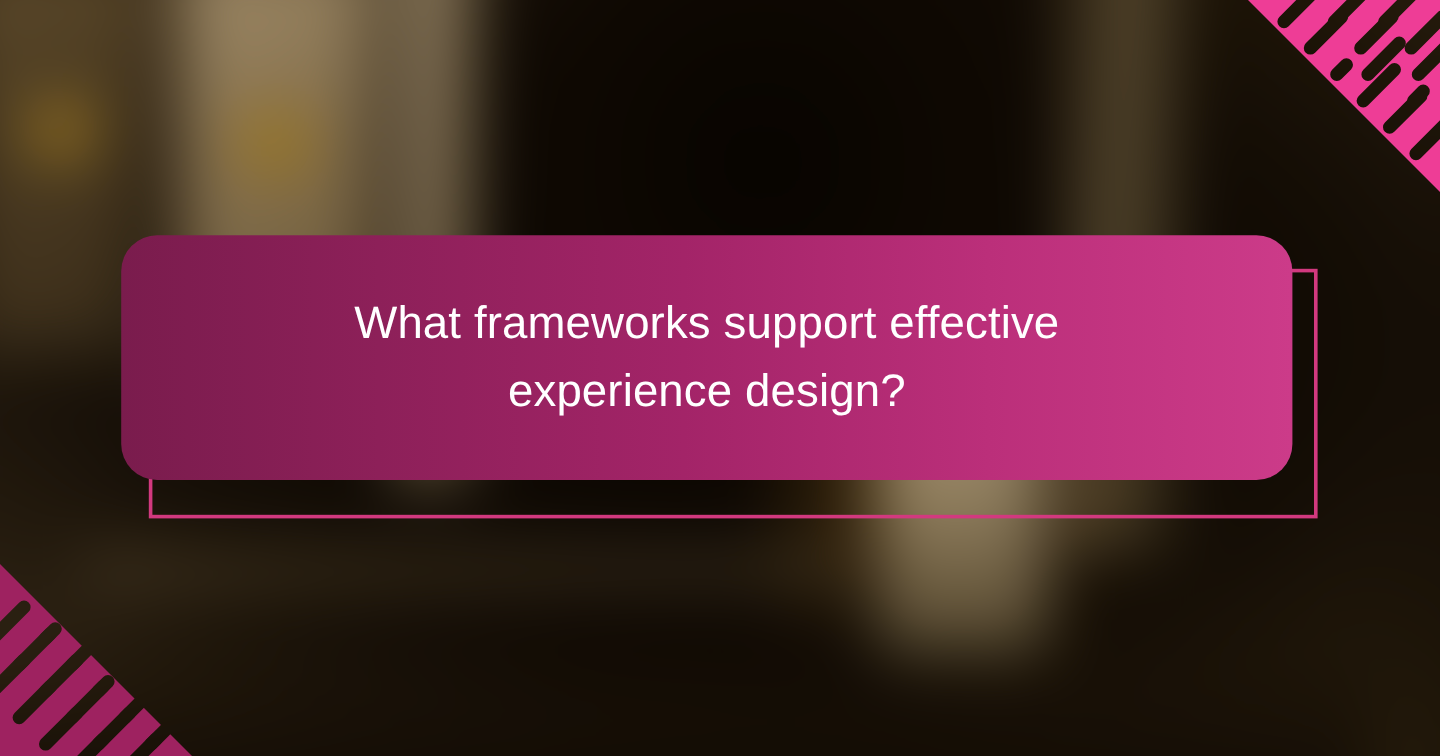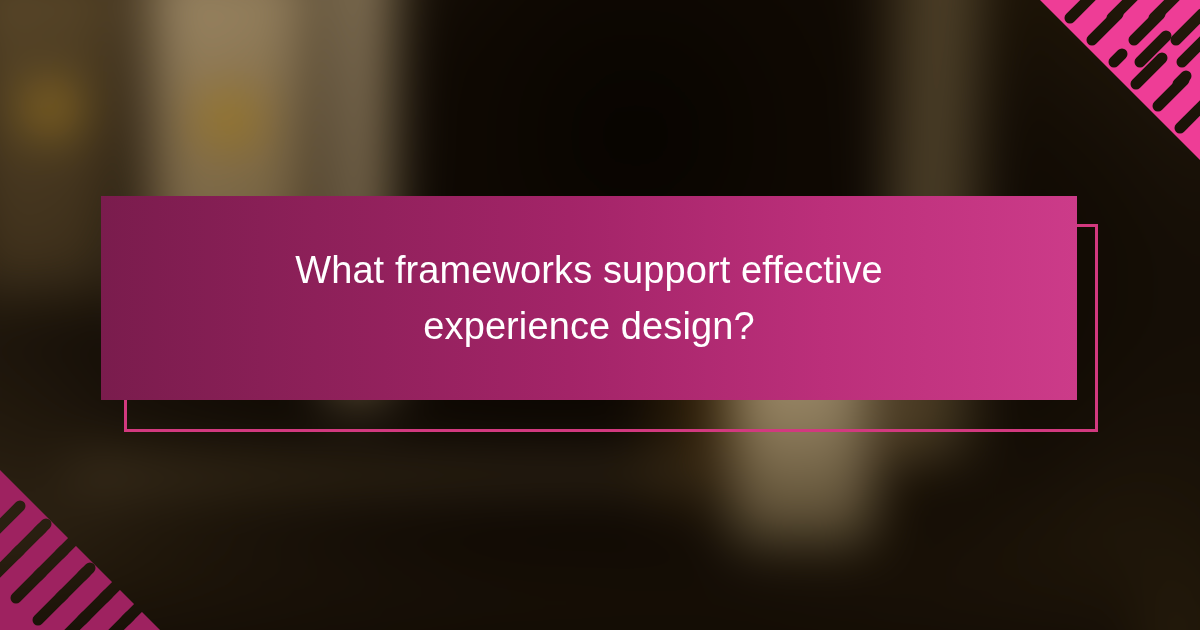--- a/index.html
+++ b/index.html
@@ -48,20 +48,21 @@
     background:linear-gradient(180deg,rgba(20,13,6,0) 0%,rgba(22,15,7,.80) 45%,rgba(12,8,3,.97) 100%);}
   .table-top{position:absolute;left:130px;top:520px;width:640px;height:40px;
     background:linear-gradient(180deg,rgba(150,126,86,.42),rgba(40,30,16,0));}
 
   
   .banner{
     position:absolute;left:101px;top:196px;width:976px;height:204px;
     background:linear-gradient(90deg,#7a1c4d 0%,#8d2059 22%,#a32468 48%,#bb2f7a 74%,#cc3b89 100%);
     display:flex;align-items:center;justify-content:center;
     z-index:6;
+    border-radius:30px;
   }
   .banner-text{
     color:#ffffff;
     font-size:38px;
     line-height:56px;
     font-weight:400;
     text-align:center;
     letter-spacing:.1px;
     max-width:640px;
     text-rendering:optimizeLegibility;

